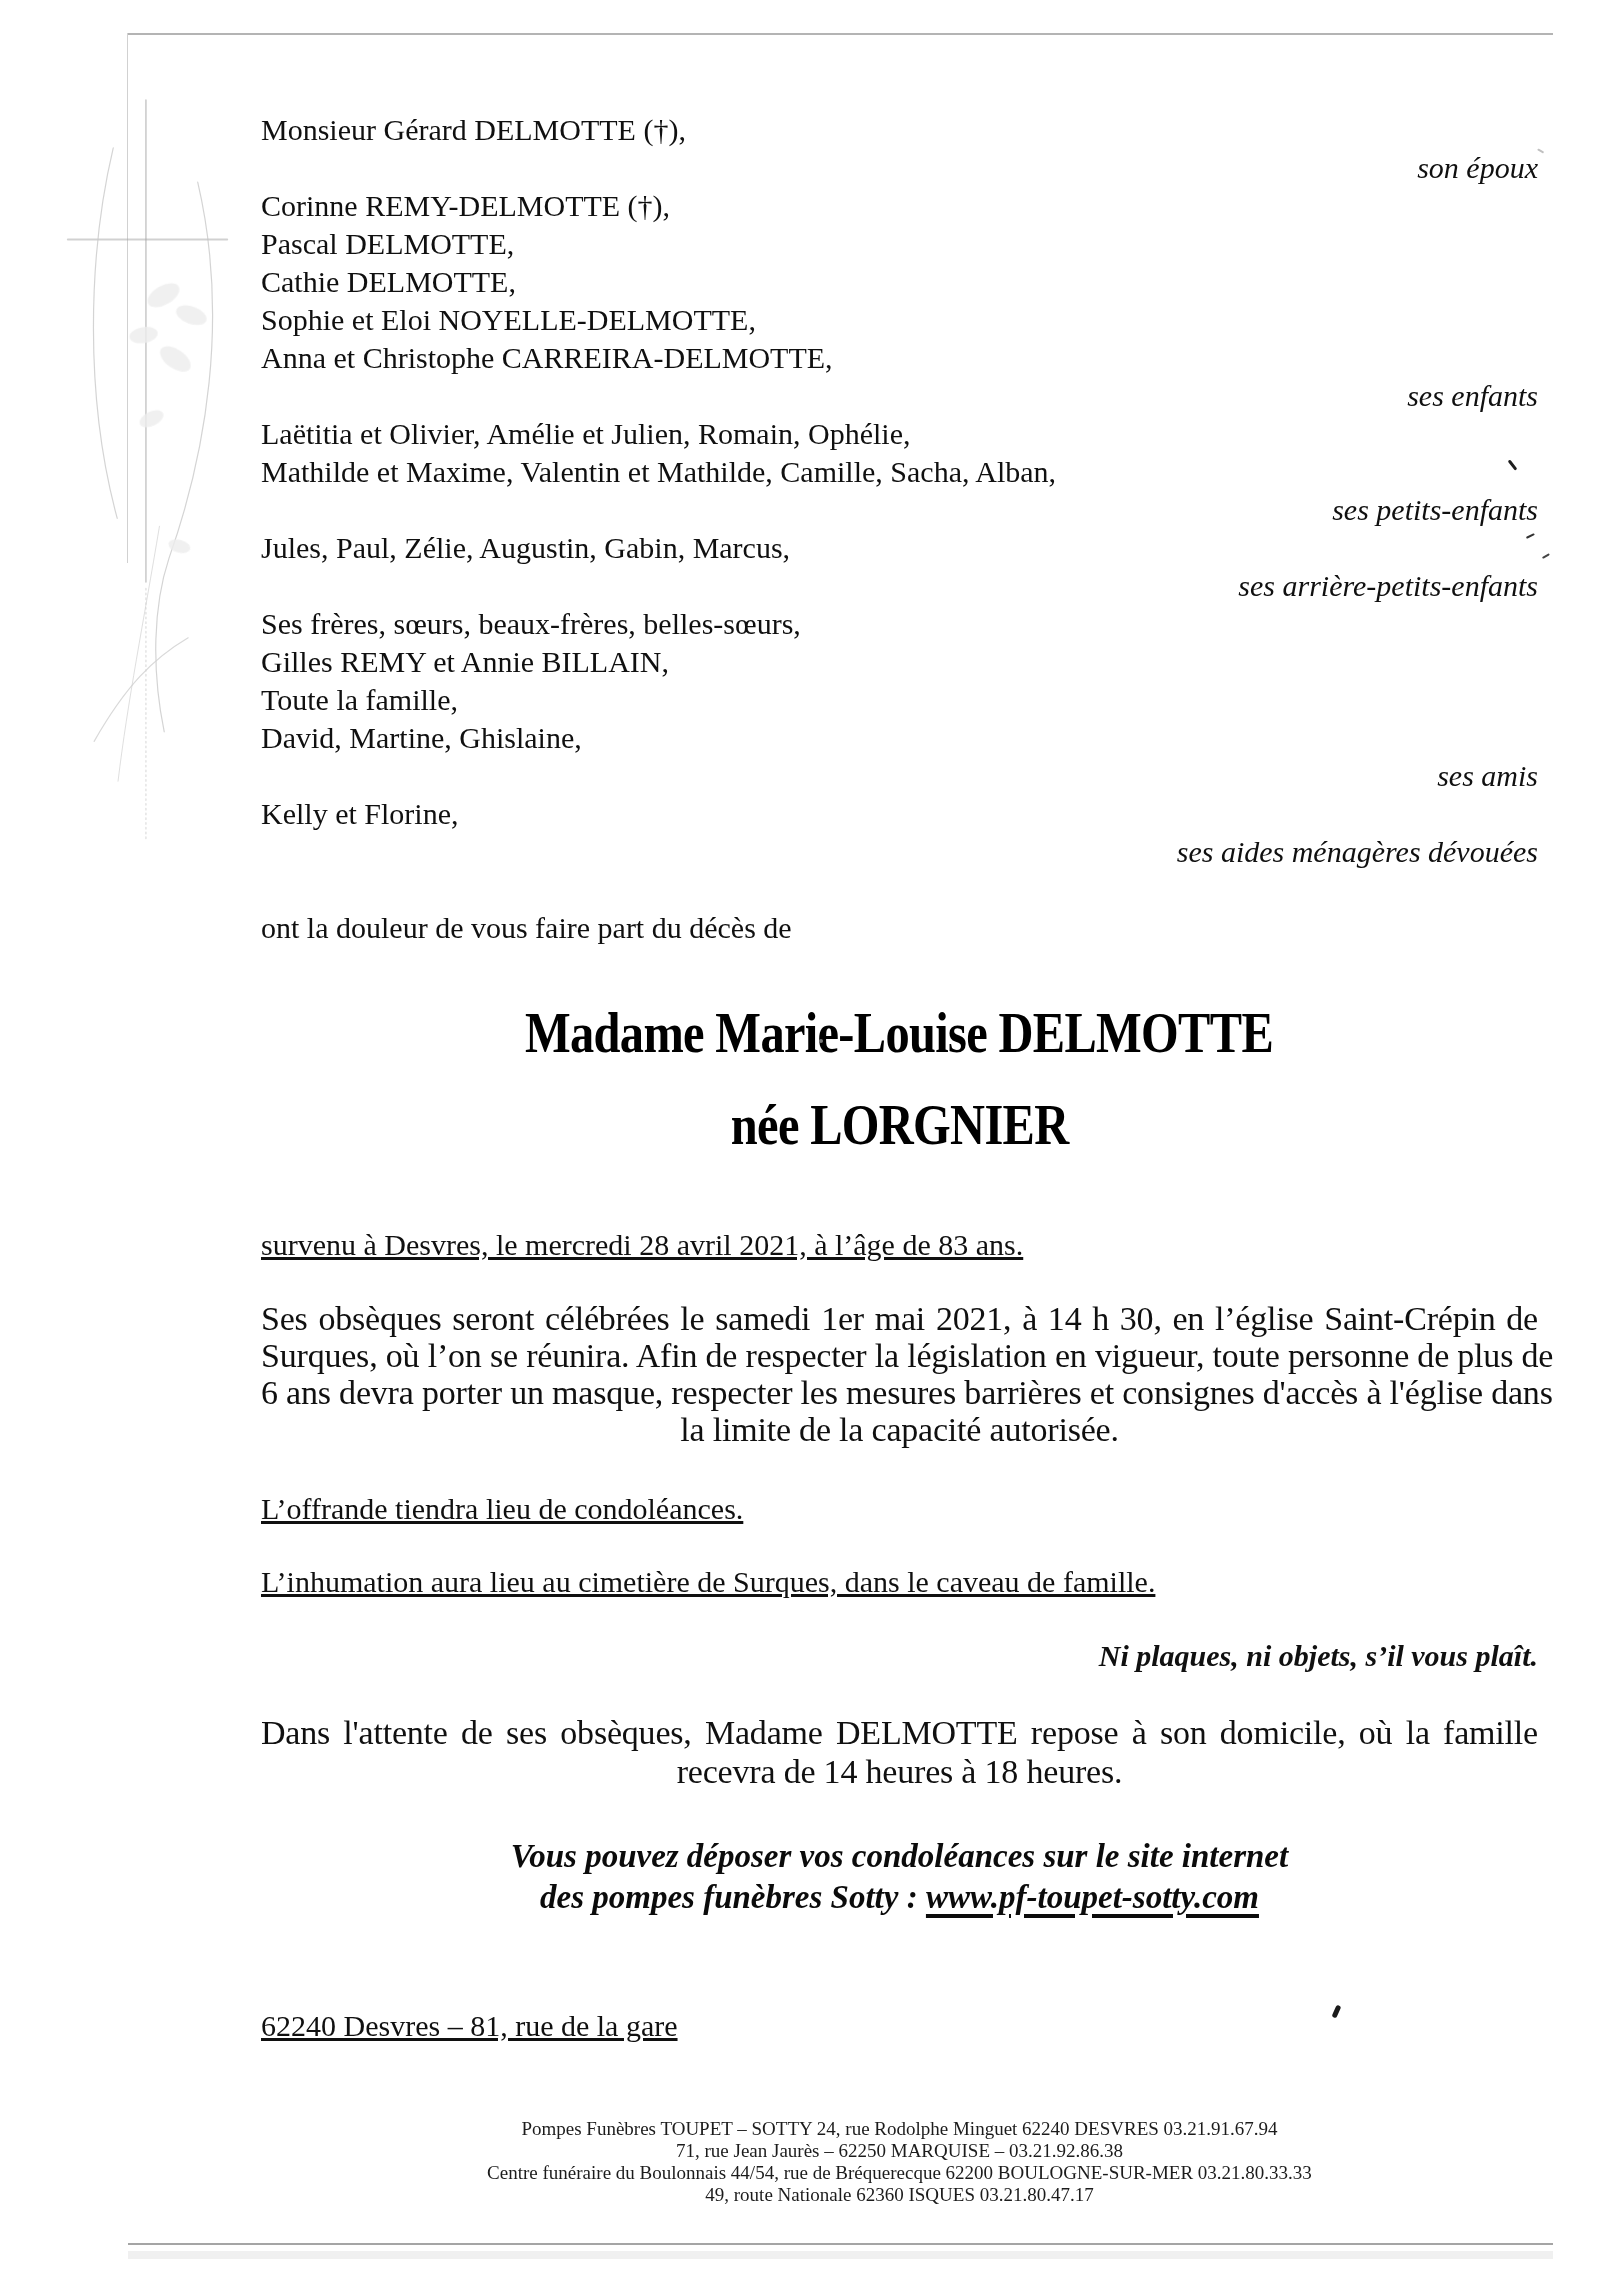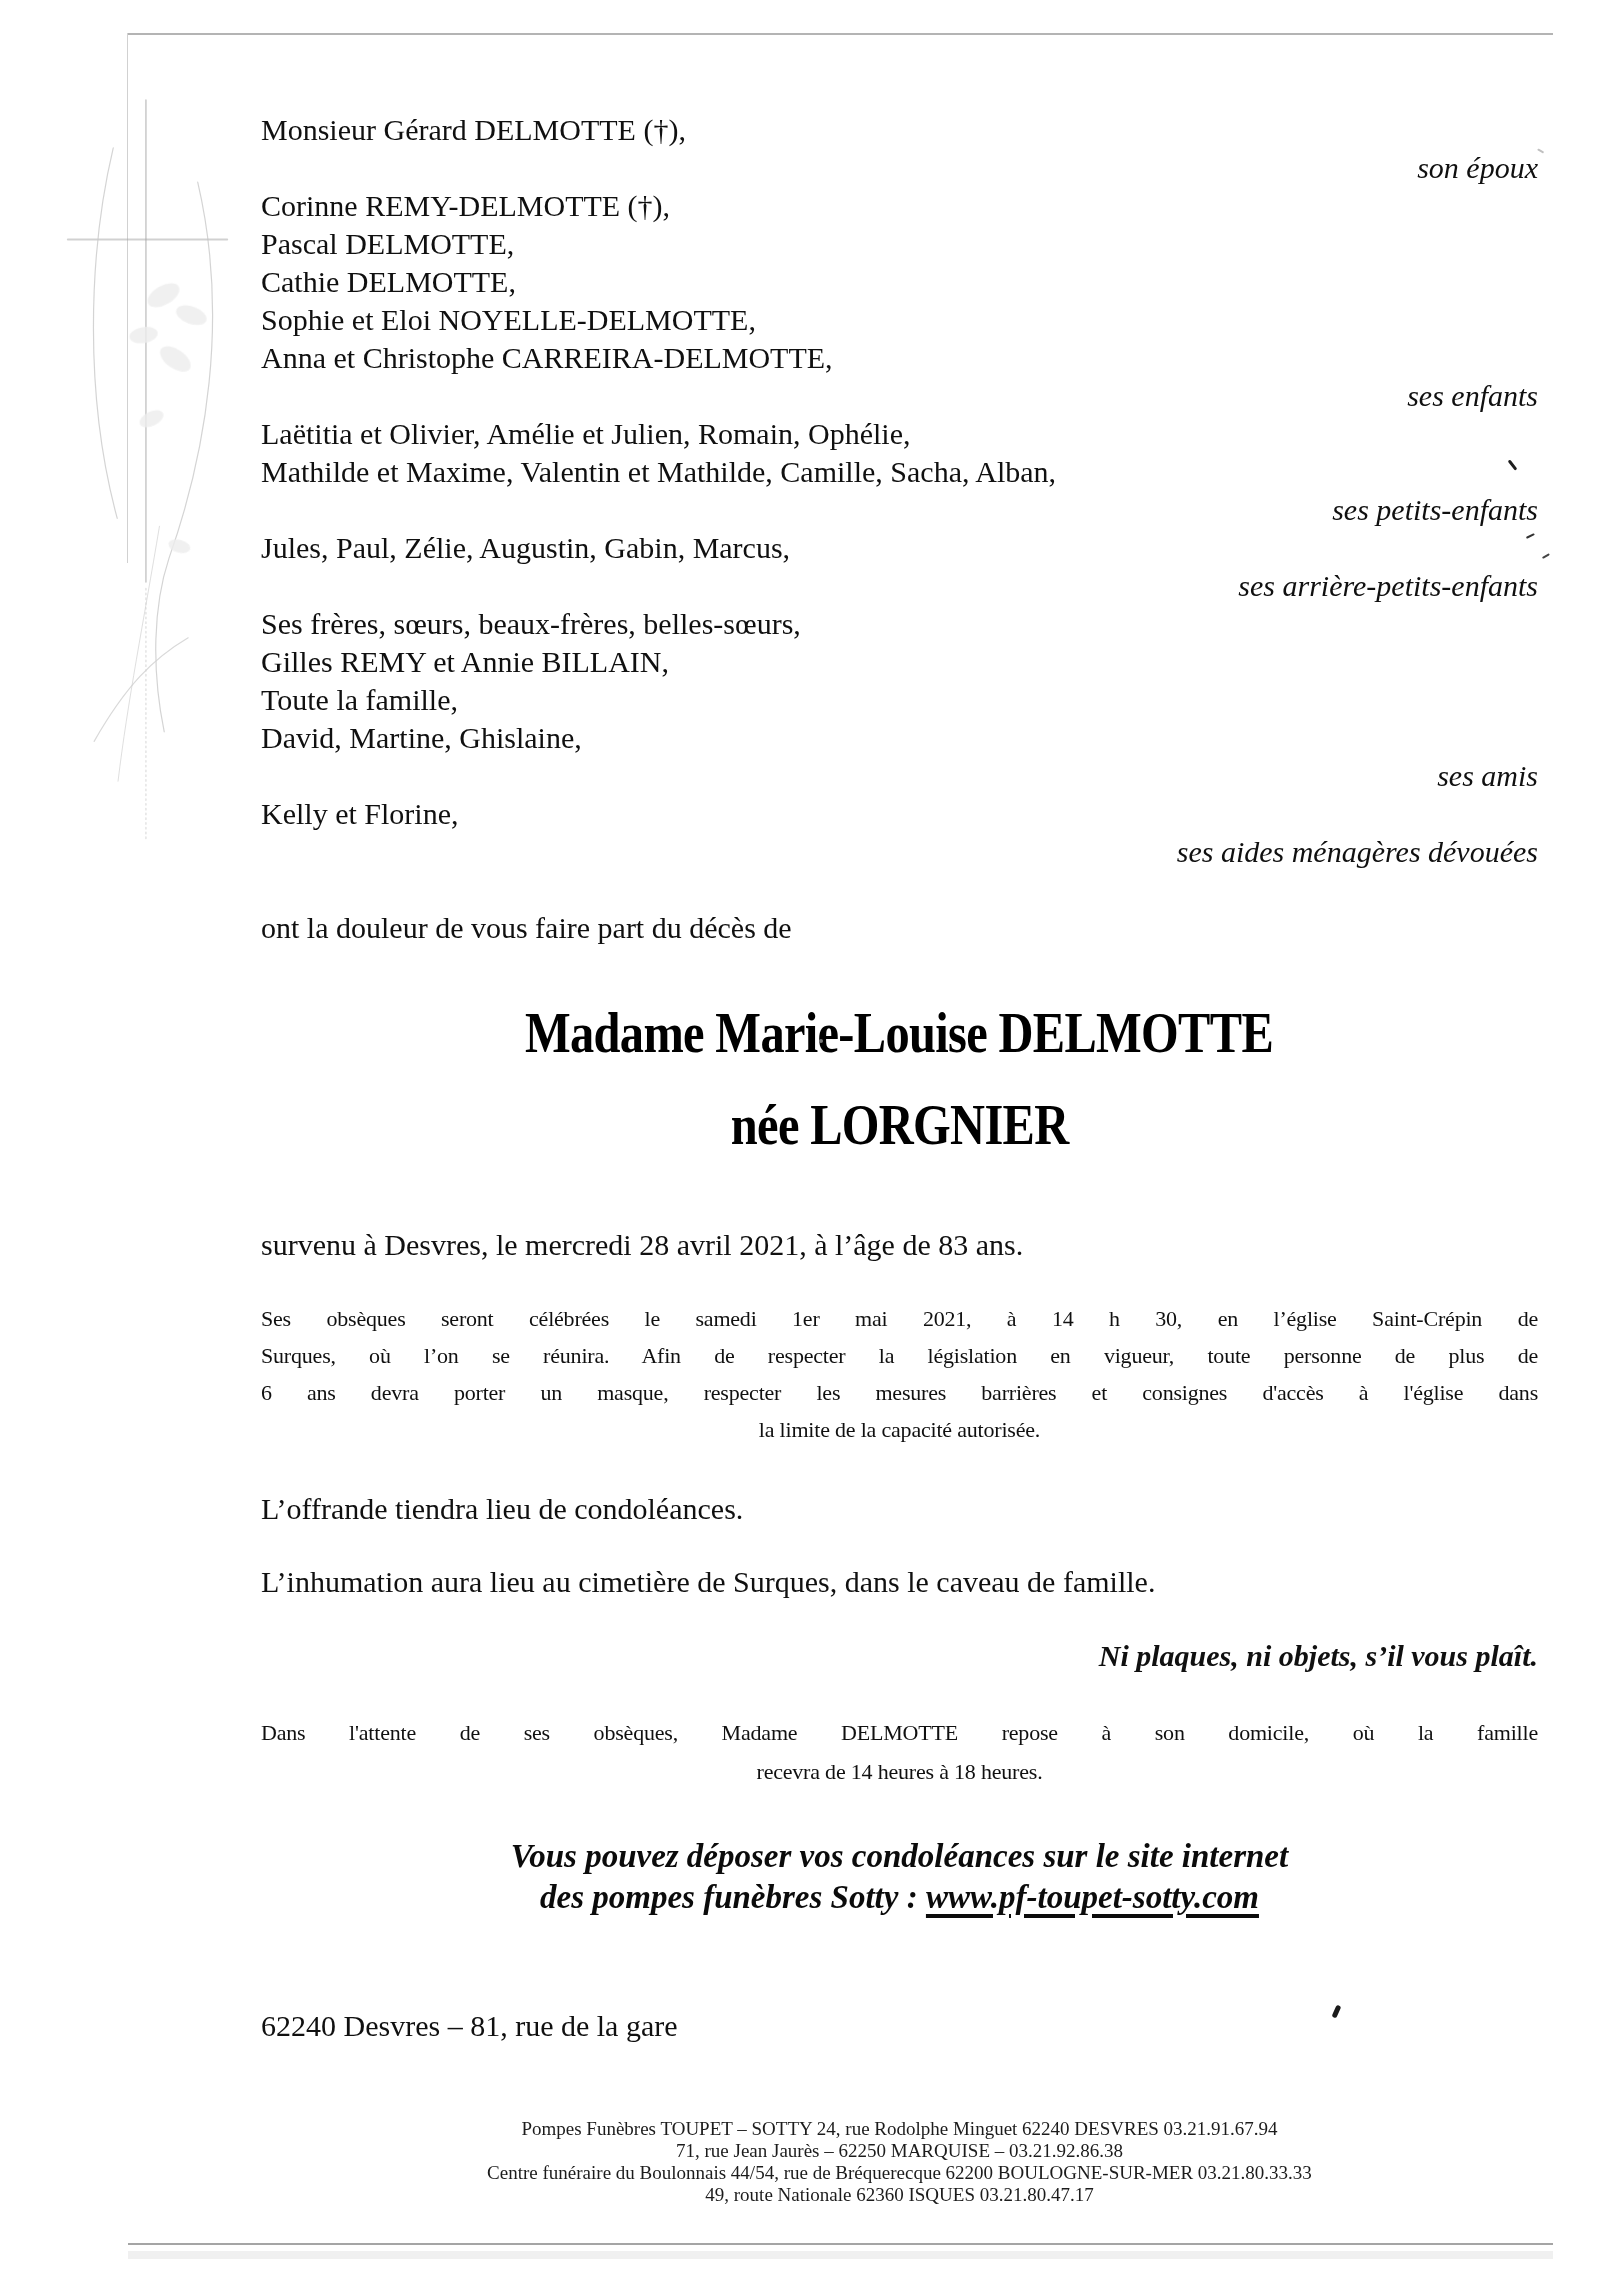--- a/index.html
+++ b/index.html
@@ -18,23 +18,23 @@
   
   .col{position:absolute;left:261px;width:1277px;}
   .intro{top:111px;font-size:30px;line-height:38px;}
   .intro .l{text-align:left;}
   .intro .r{text-align:right;font-style:italic;}
   .intro .closing{margin-top:38px;}
 
   .title-block{top:987px;text-align:center;font-weight:bold;font-size:57px;line-height:92px;color:#000;}
   .condense{display:inline-block;transform:scaleX(.85);transform-origin:center;white-space:nowrap;letter-spacing:-0.8px;}
 
-  .body-line{font-size:30px;line-height:38px;text-align:left;}
+  .body-line{font-size:30px;line-height:38px;text-align:left;text-decoration:underline;}
   .death-line{top:1226px;}
-  .para{font-size:22px;letter-spacing:-0.2px;}
+  .para{font-size:34px;letter-spacing:-0.2px;}
   .ceremony{top:1300px;line-height:37px;}
   .jline{text-align:justify;text-align-last:justify;white-space:nowrap;}
   .nline{text-align:center;}
   .offering{top:1490px;}
   .burial{top:1563px;}
   .noplaques{top:1637px;font-size:30px;line-height:38px;text-align:right;font-weight:bold;font-style:italic;}
   .repose{top:1713px;line-height:39px;}
   .condolences{top:1836px;text-align:center;font-weight:bold;font-style:italic;font-size:33px;line-height:41px;color:#0b0b0b;}
   .website{text-decoration:underline;text-decoration-thickness:4px;text-underline-offset:5.6px;}
   .address{top:2007px;}

